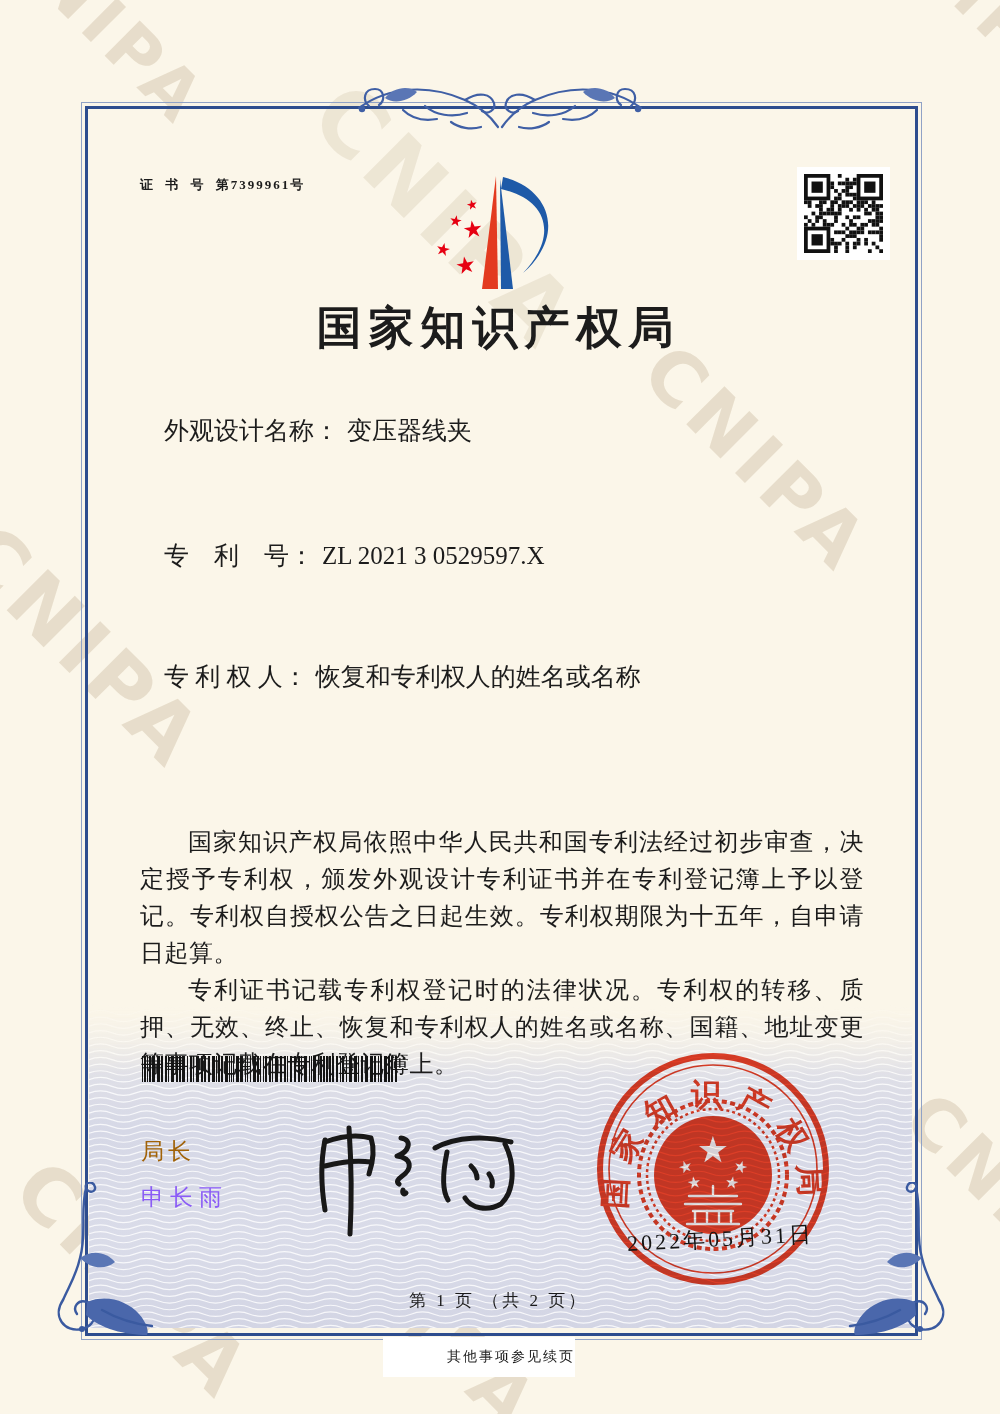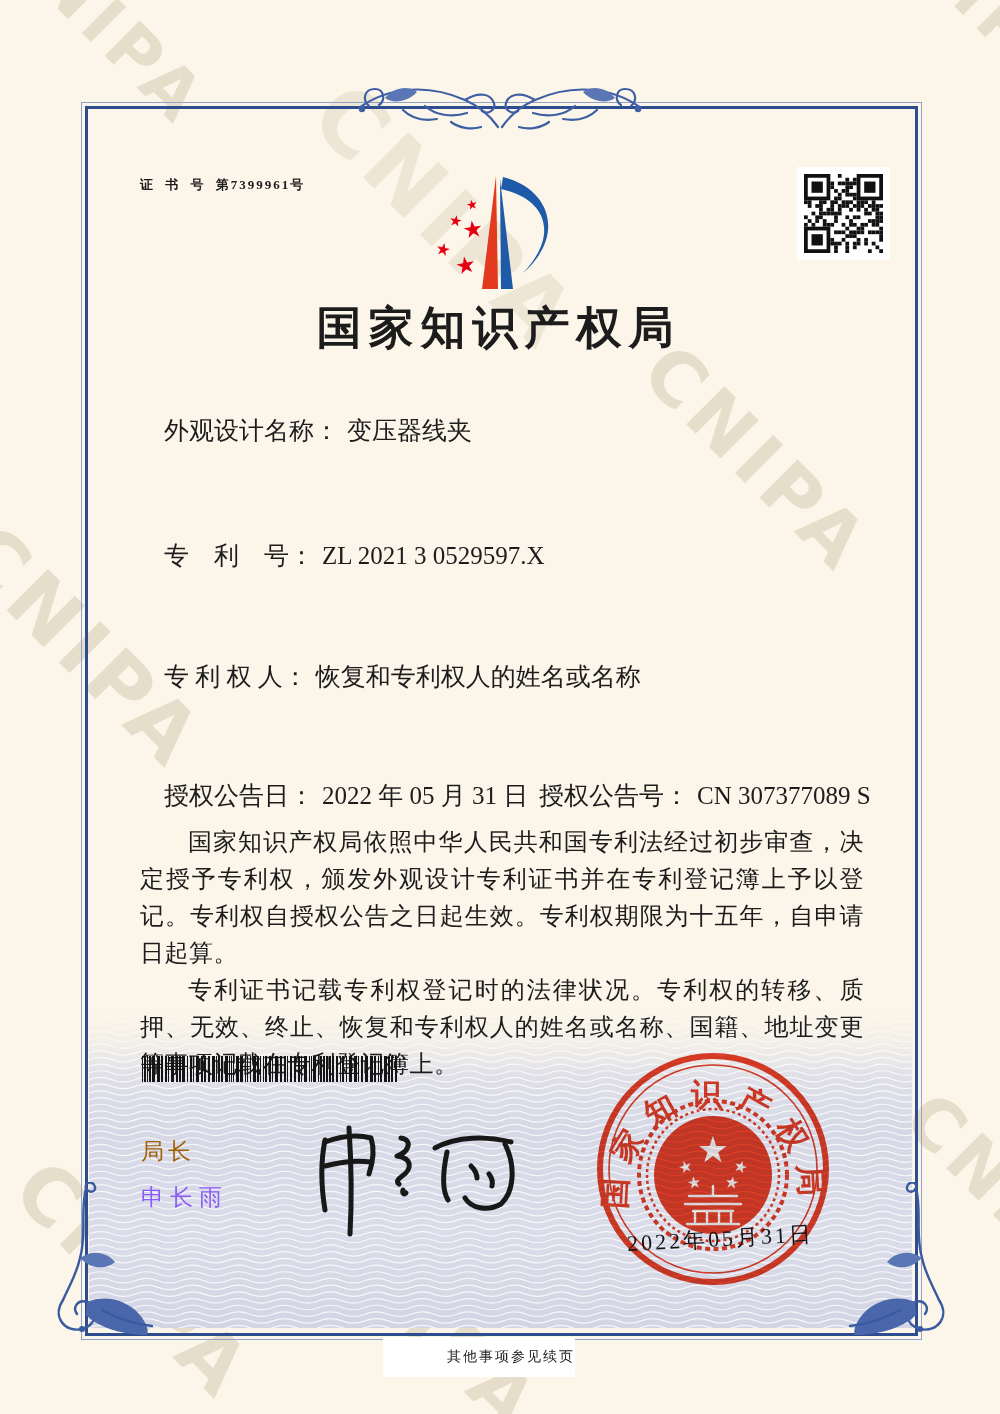--- a/index.html
+++ b/index.html
@@ -338,26 +338,20 @@
 
   <div class="frow" style="top:414px;">
     <span class="lab">外观设计名称：</span><span class="val">变压器线夹</span>
   </div>
   <div class="frow" style="top:539px;">
     <span class="lab">专　利　号：</span><span class="val">ZL 2021 3 0529597.X</span>
   </div>
   <div class="frow" style="top:660px;">
     <span class="lab">专 利 权 人：</span><span class="val">恢复和专利权人的姓名或名称</span>
   </div>
-  <div class="frow" style="top:779px;">
-    <span class="lab">授权公告日：</span><span class="val">2022 年 05 月 31 日</span>
-    <span class="fpair2">
-      <span class="lab">授权公告号：</span><span class="val">CN 307377089 S</span>
-    </span>
-  </div>
 
   <div class="bodytext">
     <p>国家知识产权局依照中华人民共和国专利法经过初步审查，决定授予专利权，颁发外观设计专利证书并在专利登记簿上予以登记。专利权自授权公告之日起生效。专利权期限为十五年，自申请日起算。</p>
     <p>专利证书记载专利权登记时的法律状况。专利权的转移、质押、无效、终止、恢复和专利权人的姓名或名称、国籍、地址变更等事项记载在专利登记簿上。</p>
   </div>
 
   <svg class="barcode" id="barcode" width="262" height="26" viewBox="0 0 262 26">
       <g fill="#141414">
         <rect x="2" y="0" width="1" height="26"></rect>
         <rect x="4" y="0" width="2" height="26"></rect>
@@ -481,15 +475,16 @@
         <path d="M95,146 L143,146"></path>
         <path d="M91,154 L147,154"></path>
         <path d="M99,161 L139,161"></path>
         <path d="M101,161 L101,172 M113,161 L113,172 M125,161 L125,172 M137,161 L137,172"></path>
         <path d="M93,174 L145,174"></path>
       </g>
     </g>
   </svg>
   <div class="sealdate">2022年05月31日</div>
 
+  <div class="pageinfo">第 1 页 （共 2 页）</div>
   <div class="strip">其他事项参见续页</div>
 
 </div>
 
 </body></html>

